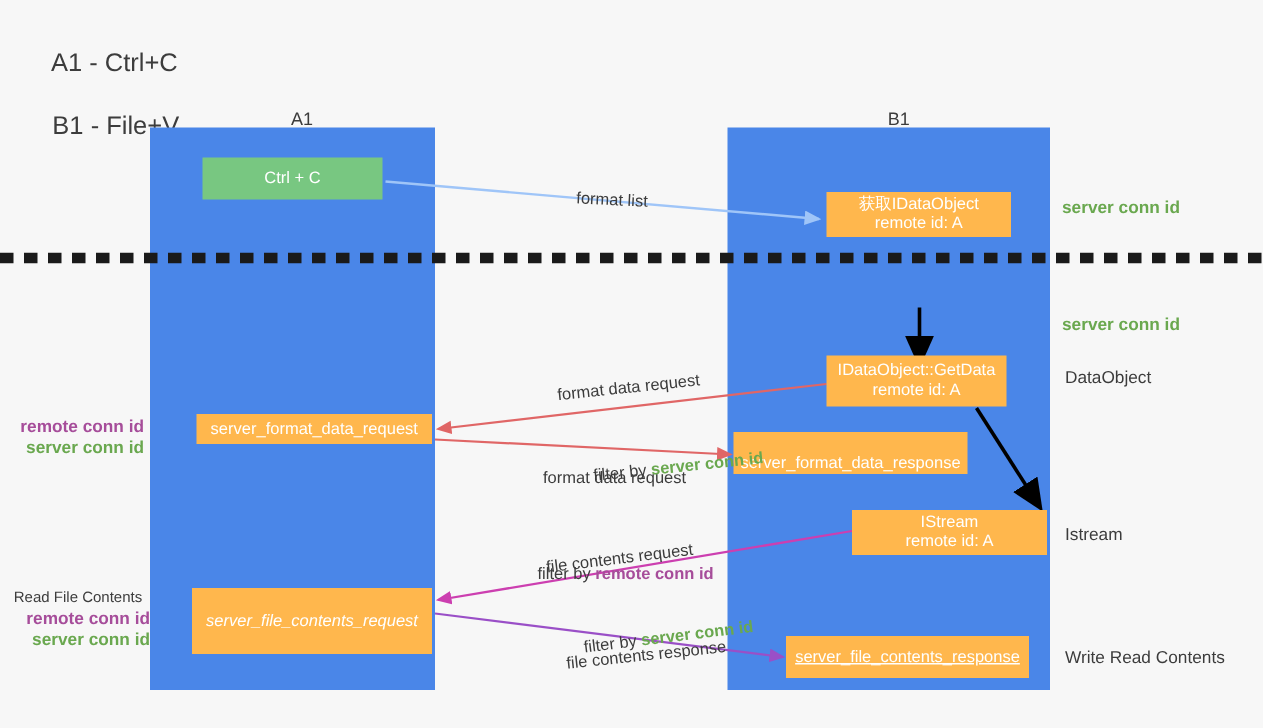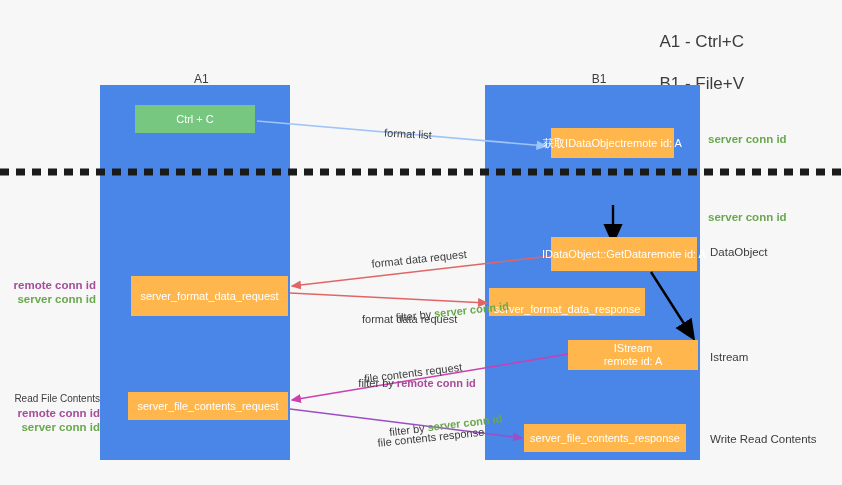--- a/index.html
+++ b/index.html
@@ -9,22 +9,22 @@
     font-family:"Liberation Sans", sans-serif;
     overflow:hidden;
     position:relative;
   }
   #stage{position:absolute;left:0;top:0;width:842px;height:485px;}
 
   .abs{position:absolute;}
 
   
   .title{
-    left:4px;top:10px;width:740px;
-    text-align:right;
+    left:16px;top:10px;width:740px;
+    text-align:left;
     font-size:17px;color:#3c3c3c;line-height:21px;
     white-space:pre;
   }
 
   
   .col-head{
     text-align:center;font-size:12px;color:#3c3c3c;line-height:14px;
     white-space:pre;
   }
 
@@ -37,21 +37,21 @@
     text-align:center;color:#ffffff;font-size:11px;line-height:13px;
     box-sizing:border-box;white-space:pre;
   }
   .box.green{background:#78c781;}
   .box.orange{background:#ffb74d;}
 
   
   .ann{font-size:11.5px;line-height:14px;white-space:pre;}
   .ann.green-txt{color:#6aa84f;font-weight:bold;}
   .ann.purple-txt{color:#a64d9a;font-weight:bold;}
-  .ann.dark{color:#3c3c3c;}
+  .ann.dark{color:#3c3c3c;text-align:center;}
 
   
   .edge-label{
     font-size:11px;color:#3c3c3c;line-height:14px;white-space:pre;
     transform-origin:left top;
   }
   .edge-label .g{color:#6aa84f;font-weight:bold;}
   .edge-label .p{color:#a64d9a;font-weight:bold;}
 
   svg.overlay{position:absolute;left:0;top:0;width:842px;height:485px;pointer-events:none;}
@@ -111,49 +111,49 @@
 
     <line x1="290" y1="409" x2="522" y2="438" stroke="#9a4fc7" stroke-width="1.5" marker-end="url(#ah-purple)"></line>
 
     <line x1="0" y1="172" x2="842" y2="172" stroke="#1a1a1a" stroke-width="7" stroke-dasharray="9 7"></line>
   </svg>
 
   <div class="abs box green" style="left:135px;top:105px;width:120px;height:28px;">
     <span>Ctrl + C</span>
   </div>
 
-  <div class="abs box orange" style="left:131px;top:276px;width:157px;height:40px;">
+  <div class="abs box orange" style="left:131px;top:276px;width:157px;height:20px;">
     <span>server_format_data_request</span>
   </div>
 
-  <div class="abs box orange" style="left:128px;top:392px;width:160px;height:28px;">
+  <div class="abs box orange" style="left:128px;top:392px;width:160px;height:44px;font-style:italic;">
     <span>server_file_contents_request</span>
   </div>
 
-  <div class="abs box orange" style="left:551px;top:128px;width:123px;height:30px;flex-direction:row;">
+  <div class="abs box orange" style="left:551px;top:128px;width:123px;height:30px;flex-direction:column;">
     <span>获取IDataObject</span>
     <span>remote id: A</span>
   </div>
 
 
-  <div class="abs box orange" style="left:551px;top:237px;width:146px;height:34px;">
+  <div class="abs box orange" style="left:551px;top:237px;width:120px;height:34px;flex-direction:column;">
     <span>IDataObject::GetData</span>
     <span>remote id: A</span>
   </div>
 
   <div class="abs box orange" style="left:489px;top:288px;width:156px;height:28px;align-items:flex-end;">
     <span>server_format_data_response</span>
   </div>
 
   <div class="abs box orange" style="left:568px;top:340px;width:130px;height:30px;flex-direction:column;">
     <span>IStream</span>
     <span>remote id: A</span>
   </div>
 
-  <div class="abs box orange" style="left:524px;top:424px;width:162px;height:28px;">
+  <div class="abs box orange" style="left:524px;top:424px;width:162px;height:28px;text-decoration:underline;">
     <span>server_file_contents_response</span>
   </div>
 
   <div class="abs ann green-txt" style="left:708px;top:132px;">server conn id</div>
 
   <div class="abs ann green-txt" style="left:708px;top:210px;">server conn id</div>
 
   <div class="abs ann dark" style="left:710px;top:245px;">DataObject</div>
 
   <div class="abs ann dark" style="left:710px;top:350px;">Istream</div>

